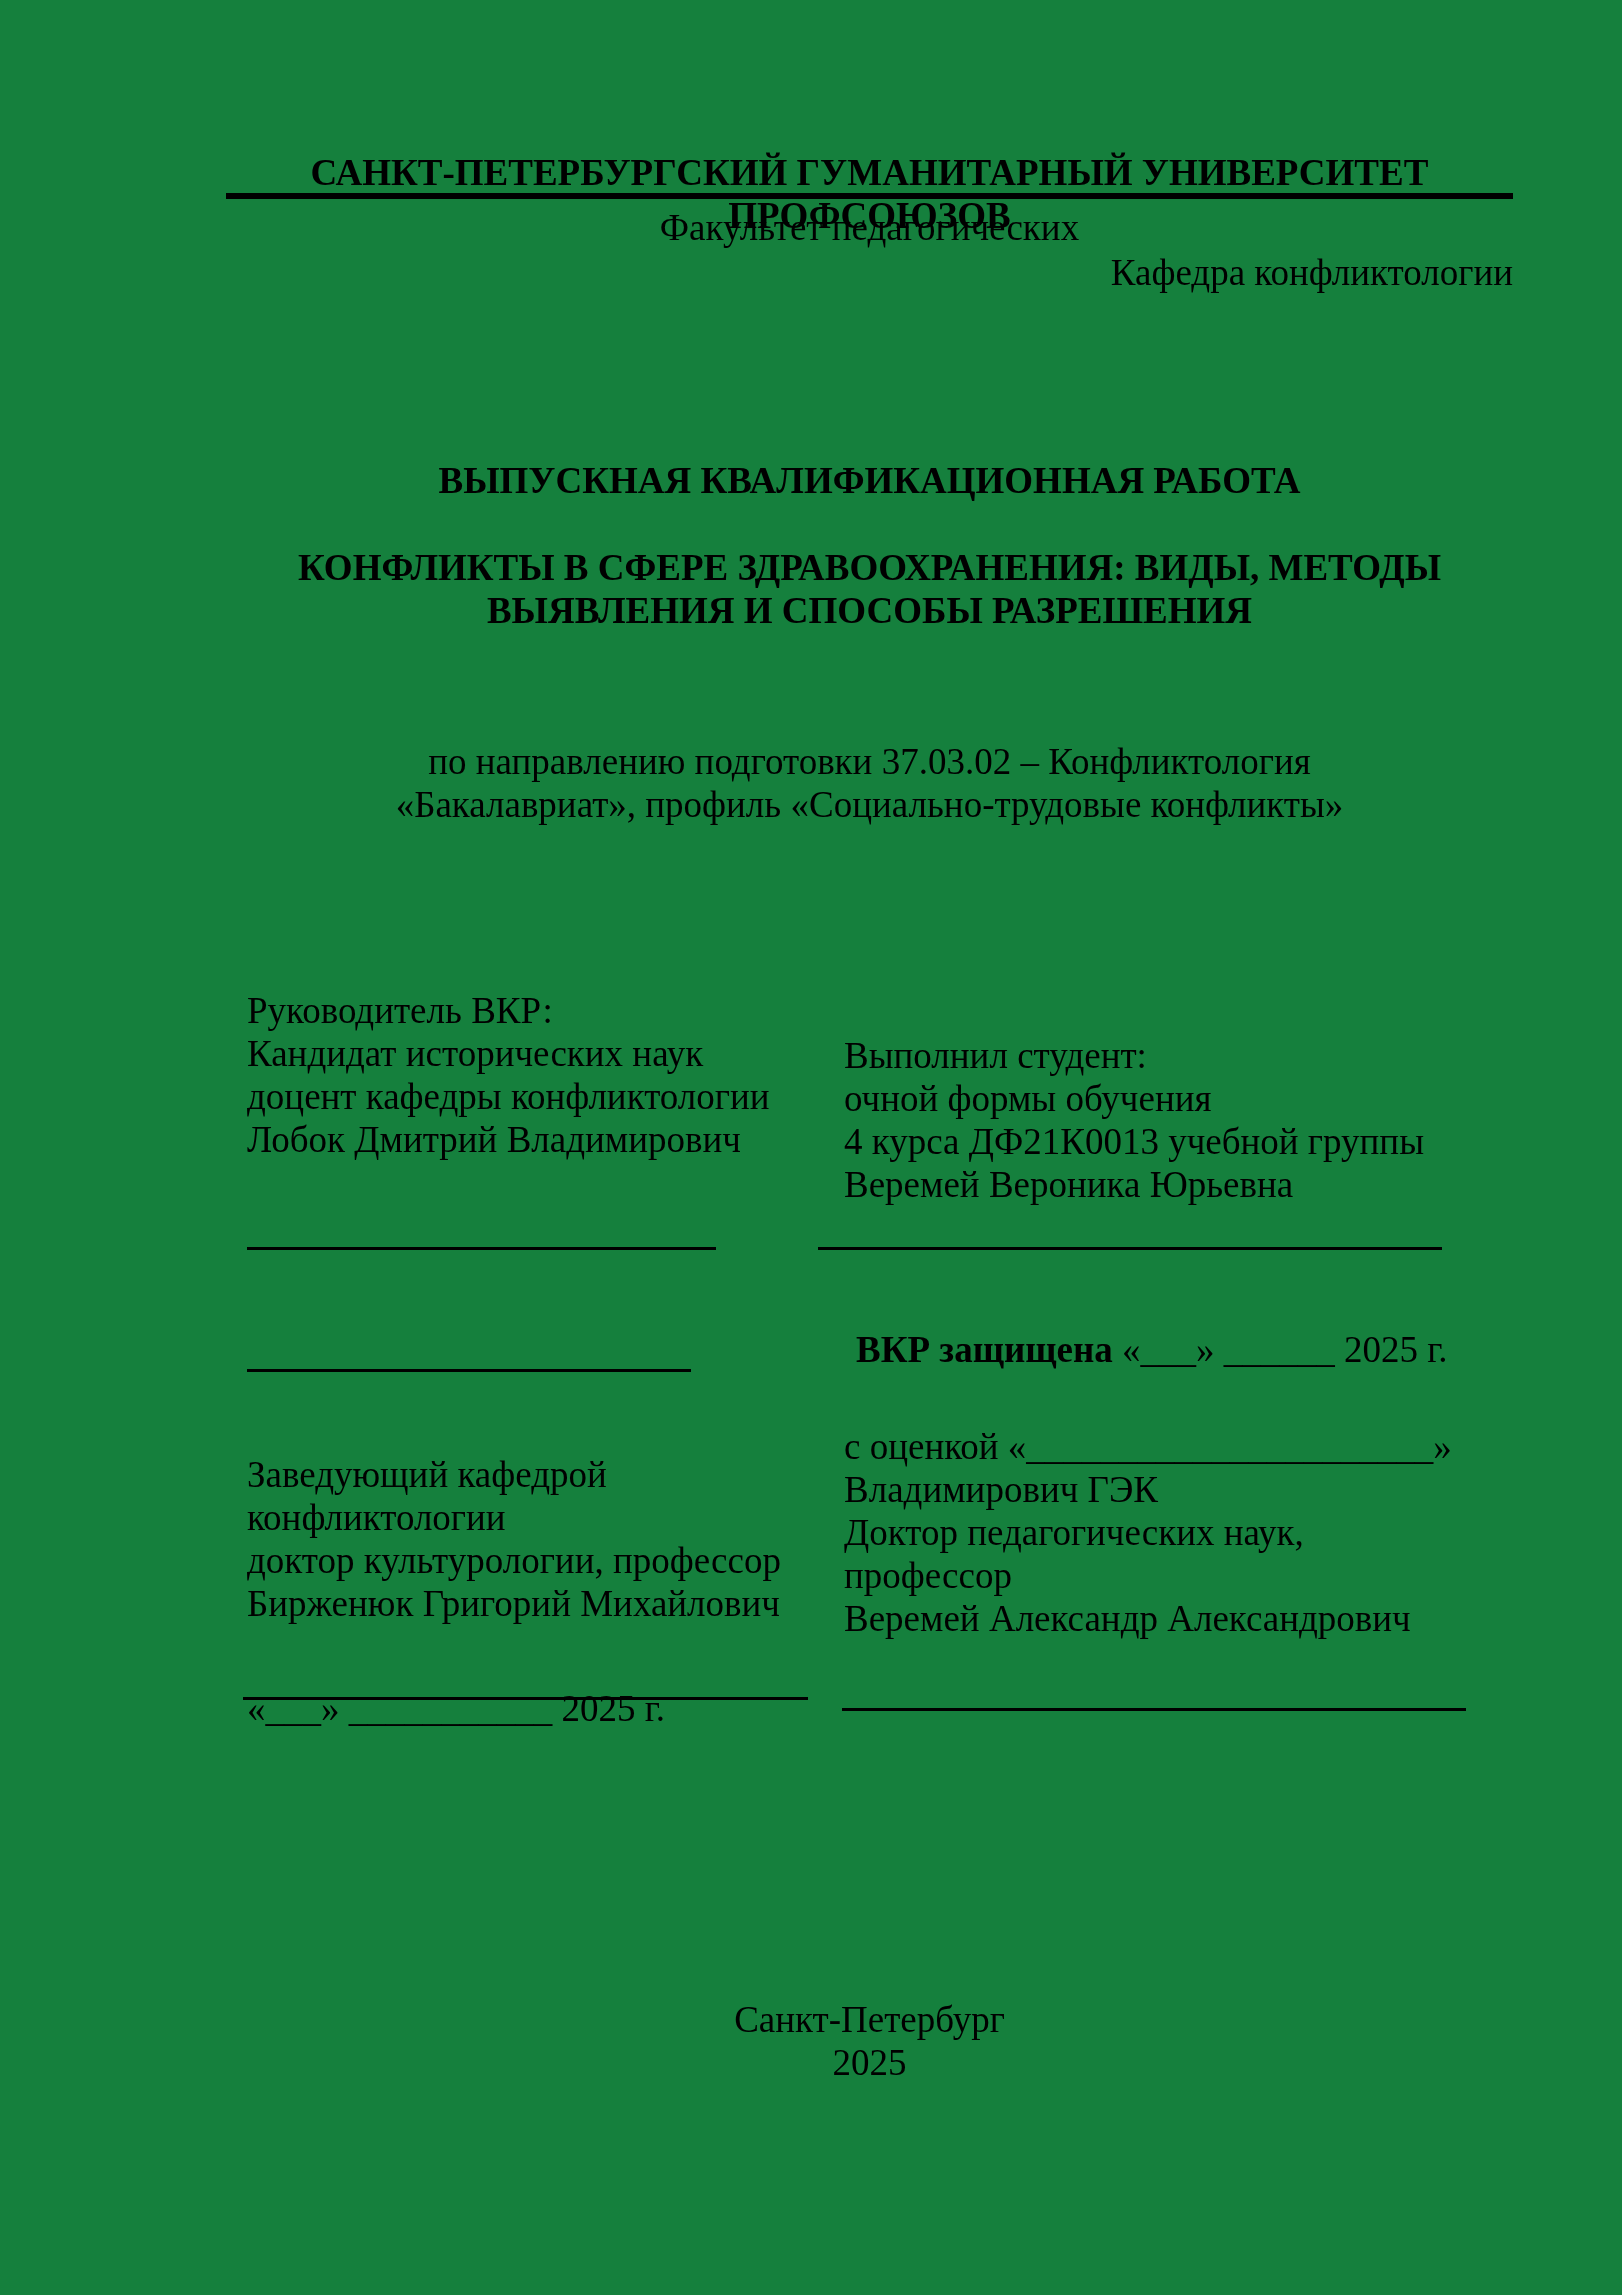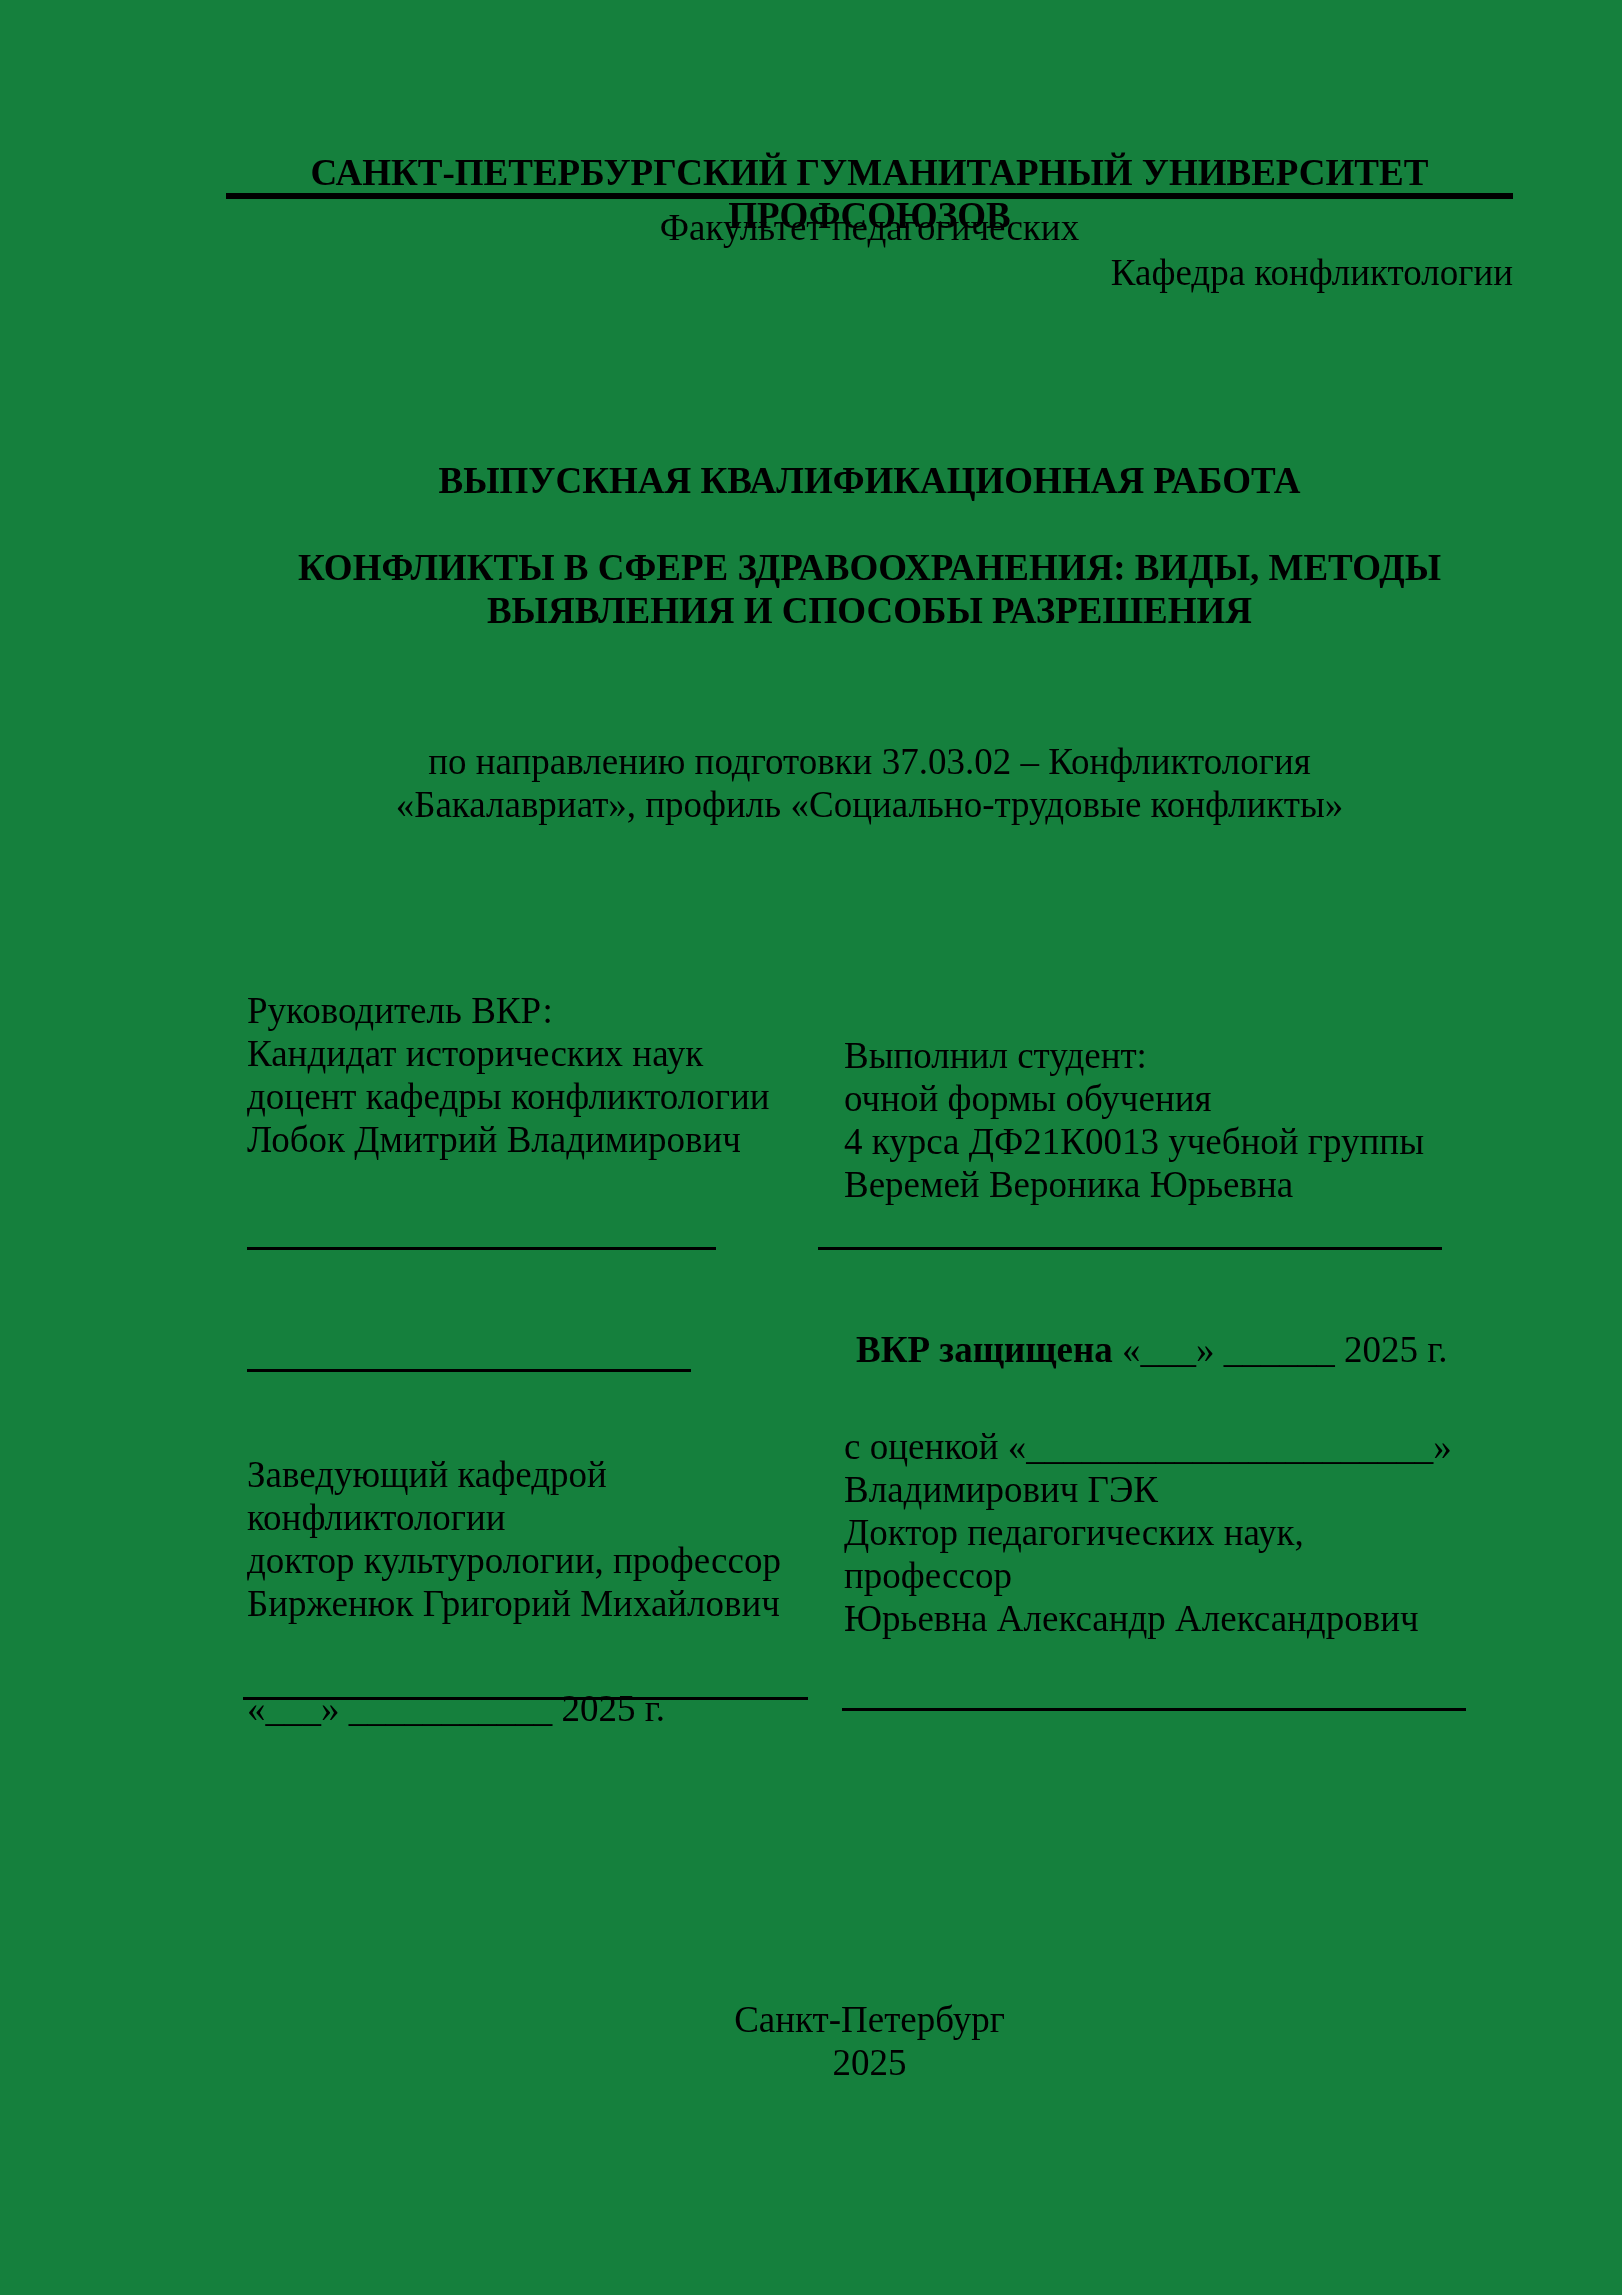--- a/index.html
+++ b/index.html
@@ -78,21 +78,21 @@
     <div>конфликтологии</div>
     <div>доктор культурологии, профессор</div>
     <div>Бирженюк Григорий Михайлович</div>
   </div>
 
   <div class="abs col-right" style="top:1425px;">
     <div>с оценкой «______________________»</div>
     <div>Владимирович ГЭК</div>
     <div>Доктор педагогических наук,</div>
     <div>профессор</div>
-    <div>Юрьевна Александр Александрович</div>
+    <div>Веремей Александр Александрович</div>
   </div>
 
   <div class="abs sigline" style="top:1697px;left:243px;width:565px;"></div>
   <div class="abs sigline" style="top:1708px;left:842px;width:624px;"></div>
 
   <div class="abs col-left" style="top:1687px;">«___» ___________ 2025 г.</div>
 
   <div class="abs content center" style="top:1998px;">
     <div>Санкт-Петербург</div>
     <div>2025</div>

